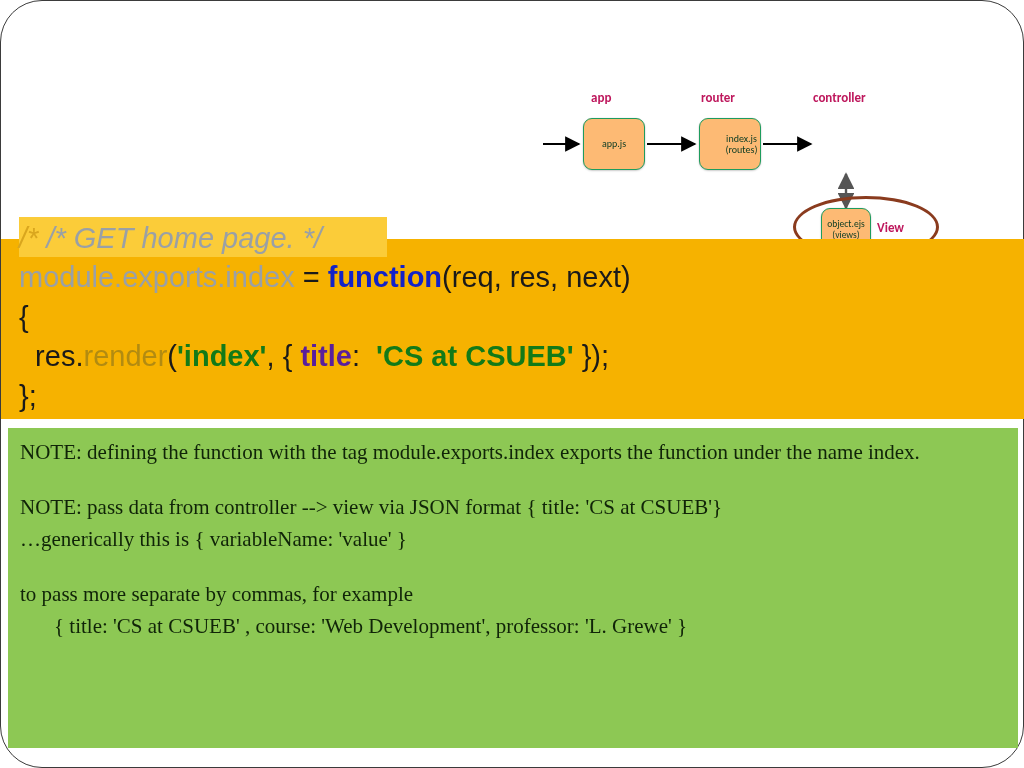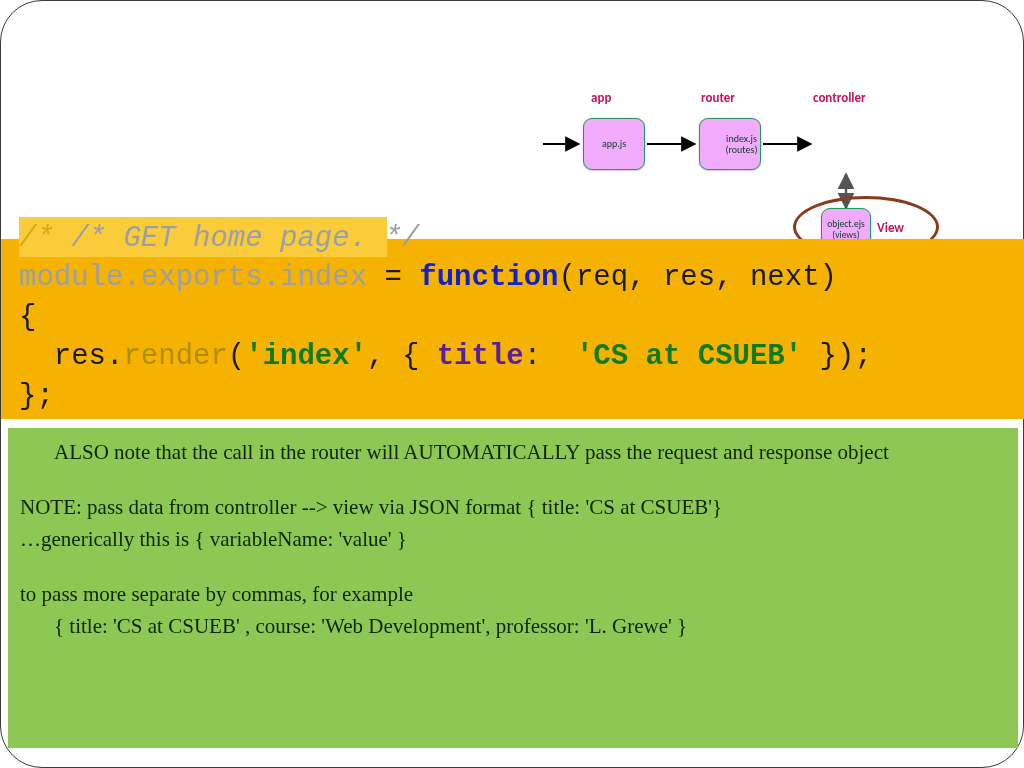--- a/index.html
+++ b/index.html
@@ -33,21 +33,21 @@
   }
   .dlabel {
     position: absolute;
     font-size: 13px;
     font-weight: 700;
     color: #be185d;
   }
   .dbox {
     position: absolute;
     width: 62px; height: 52px;
-    background: #f0abfc;
+    background: #fdba74;
     border: 1.5px solid #1e9c5e;
     border-radius: 9px;
     box-sizing: border-box;
     display: flex;
     align-items: center;
     justify-content: center;
     text-align: center;
     font-size: 10px;
     line-height: 1.15;
     color: #0a3a22;
@@ -66,21 +66,21 @@
   .code-inset {
     position: absolute;
     left: 18px; top: 216px;
     width: 368px; height: 40px;
     background: #fbcc39;
   }
   .code {
     position: absolute;
     left: 18px; top: 218px;
     width: 990px;
-    font-family: Liberation Mono, monospace;
+    font-family: Liberation Sans, sans-serif;
     font-size: 29px;
     line-height: 1.36;
     white-space: pre;
   }
   .cmt   { color: #9aa0a6; font-style: italic; }
   .id    { color: #9aa0a6; }
   .kw    { color: #1222c8; font-weight: 700; }
   .txt   { color: #1a1a1a; }
   .meth  { color: #b28b11; }
   .str   { color: #127a18; font-weight: 700; }
@@ -168,23 +168,21 @@
   <div class="code-pane-bg"></div>
   <div class="code-inset"></div>
 
   <div class="code"><span style="color:#d9a61e; font-style:italic;">/* </span><span class="cmt">/* GET home page. */</span>
 <span class="id">module.exports.index</span><span class="txt"> = </span><span class="kw">function</span><span class="txt">(req, res, next)</span>
 <span class="txt">{</span>
 <span class="txt">  res.</span><span class="meth">render</span><span class="txt">(</span><span class="str">'index'</span><span class="txt">, { </span><span class="prop">title</span><span class="txt">: </span><span class="str"> 'CS at CSUEB'</span><span class="txt"> });</span>
 <span class="txt">};</span></div>
 
   <div class="notes">
-    <p>
-        <span class="indent">ALSO note that the call in the router will AUTOMATICALLY pass the request and response object</span>
-      </p>
+    <p>NOTE: defining the function with the tag module.exports.index exports the function under the name index.</p>
     <div class="gap"></div>
     <p>NOTE: pass data from controller --&gt; view via JSON format { title: 'CS at CSUEB'}</p>
     <p>…generically this is { variableName: 'value' }</p>
     <div class="gap"></div>
     <p> to pass more separate by commas, for example</p>
     <p>
         <span class="indent">{ title: 'CS at CSUEB' , course: 'Web Development', professor: 'L. Grewe' }</span>
       </p>
   </div>
 

